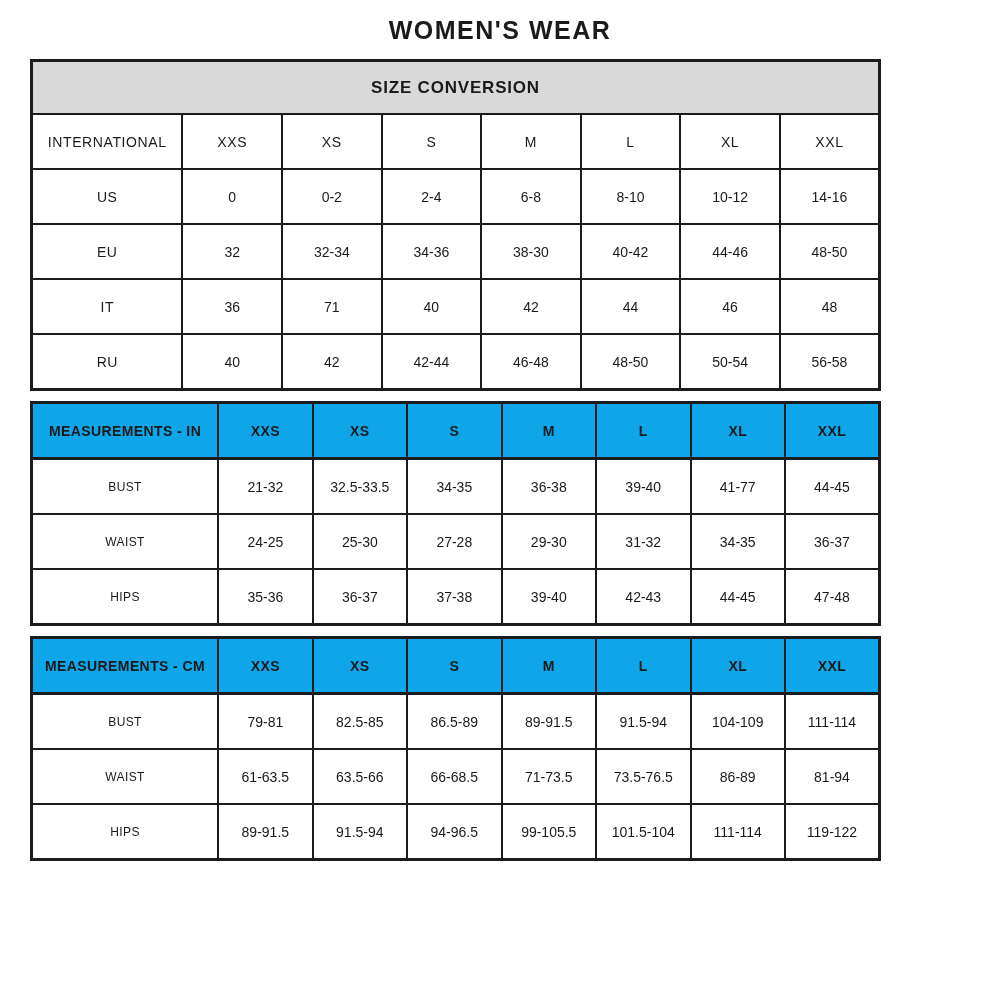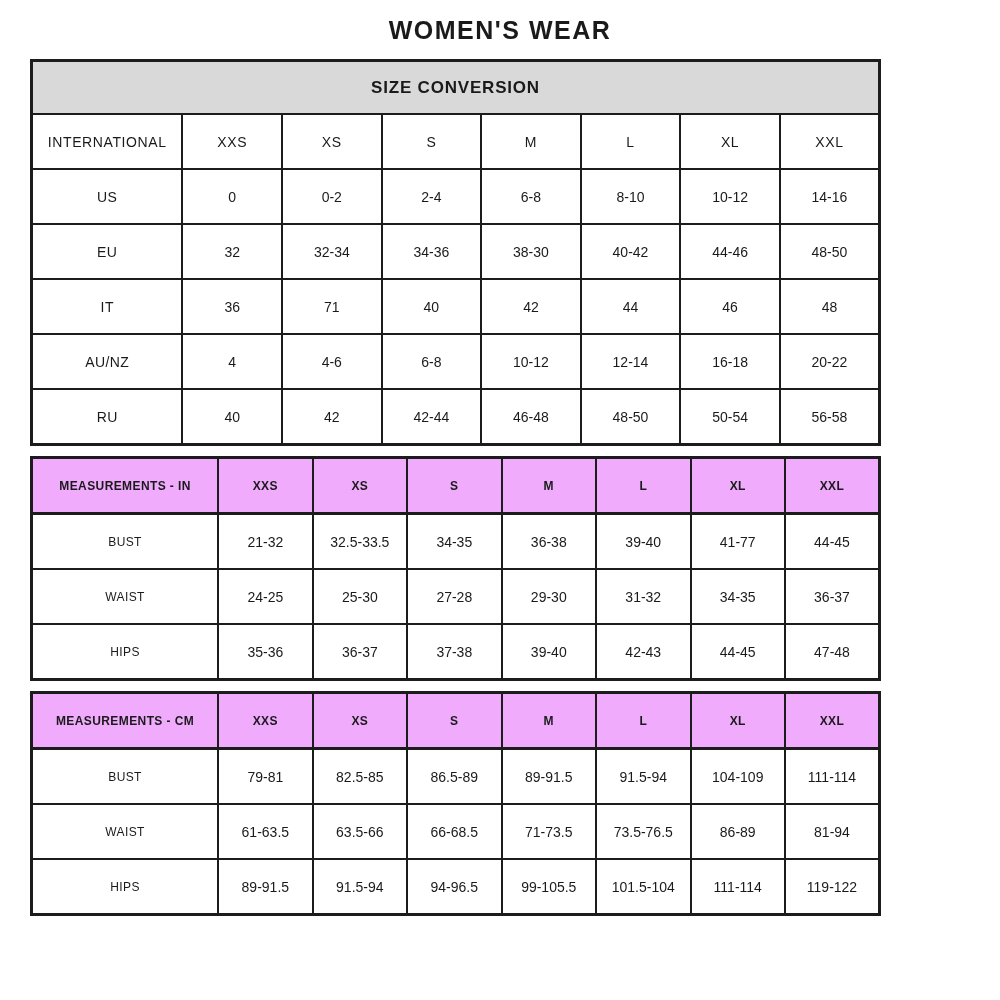--- a/index.html
+++ b/index.html
@@ -45,23 +45,23 @@
     font-weight: 700;
     font-size: 17px;
     letter-spacing: 0.8px;
     height: 51px;
   }
   .tbl-conversion tr.hdr td { letter-spacing: 0.6px; }
   
   .tbl-meas { margin-top: 10px; }
   .tbl-meas td { height: 53px; }
   .tbl-meas tr.hdr td {
-    background: #f0abfc;
+    background: #0ea5e9;
     font-weight: 700;
-    font-size: 12px;
+    font-size: 14px;
     letter-spacing: 0.4px;
     border-bottom-width: 3px;
   }
   .tbl-meas td.rowlabel { font-size: 12px; letter-spacing: 0.4px; }
   .tbl-meas td.val { font-size: 14px; }
   .tbl-conversion td.rowlabel { letter-spacing: 0.4px; }
   col.c-label-conv { width: 17.8%; }
   col.c-size-conv  { width: 11.742%; }
   col.c-label-meas { width: 22.0%; }
   col.c-size-meas  { width: 11.142%; }
@@ -119,30 +119,20 @@
         </tr>
         <tr>
           <td class="rowlabel">IT</td>
           <td class="val">36</td>
           <td class="val">71</td>
           <td class="val">40</td>
           <td class="val">42</td>
           <td class="val">44</td>
           <td class="val">46</td>
           <td class="val">48</td>
-        </tr>
-        <tr>
-          <td class="rowlabel">AU/NZ</td>
-          <td class="val">4</td>
-          <td class="val">4-6</td>
-          <td class="val">6-8</td>
-          <td class="val">10-12</td>
-          <td class="val">12-14</td>
-          <td class="val">16-18</td>
-          <td class="val">20-22</td>
         </tr>
         <tr>
           <td class="rowlabel">RU</td>
           <td class="val">40</td>
           <td class="val">42</td>
           <td class="val">42-44</td>
           <td class="val">46-48</td>
           <td class="val">48-50</td>
           <td class="val">50-54</td>
           <td class="val">56-58</td>

